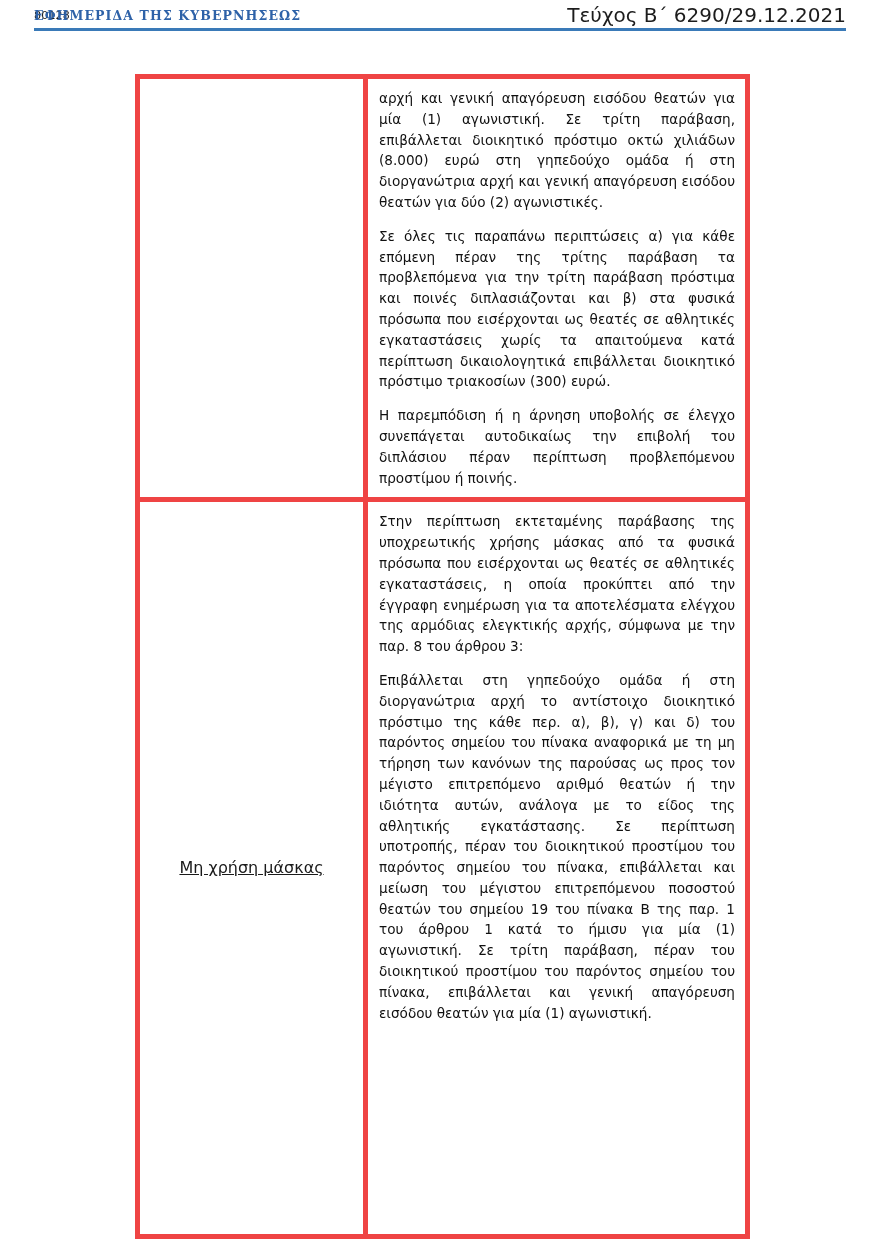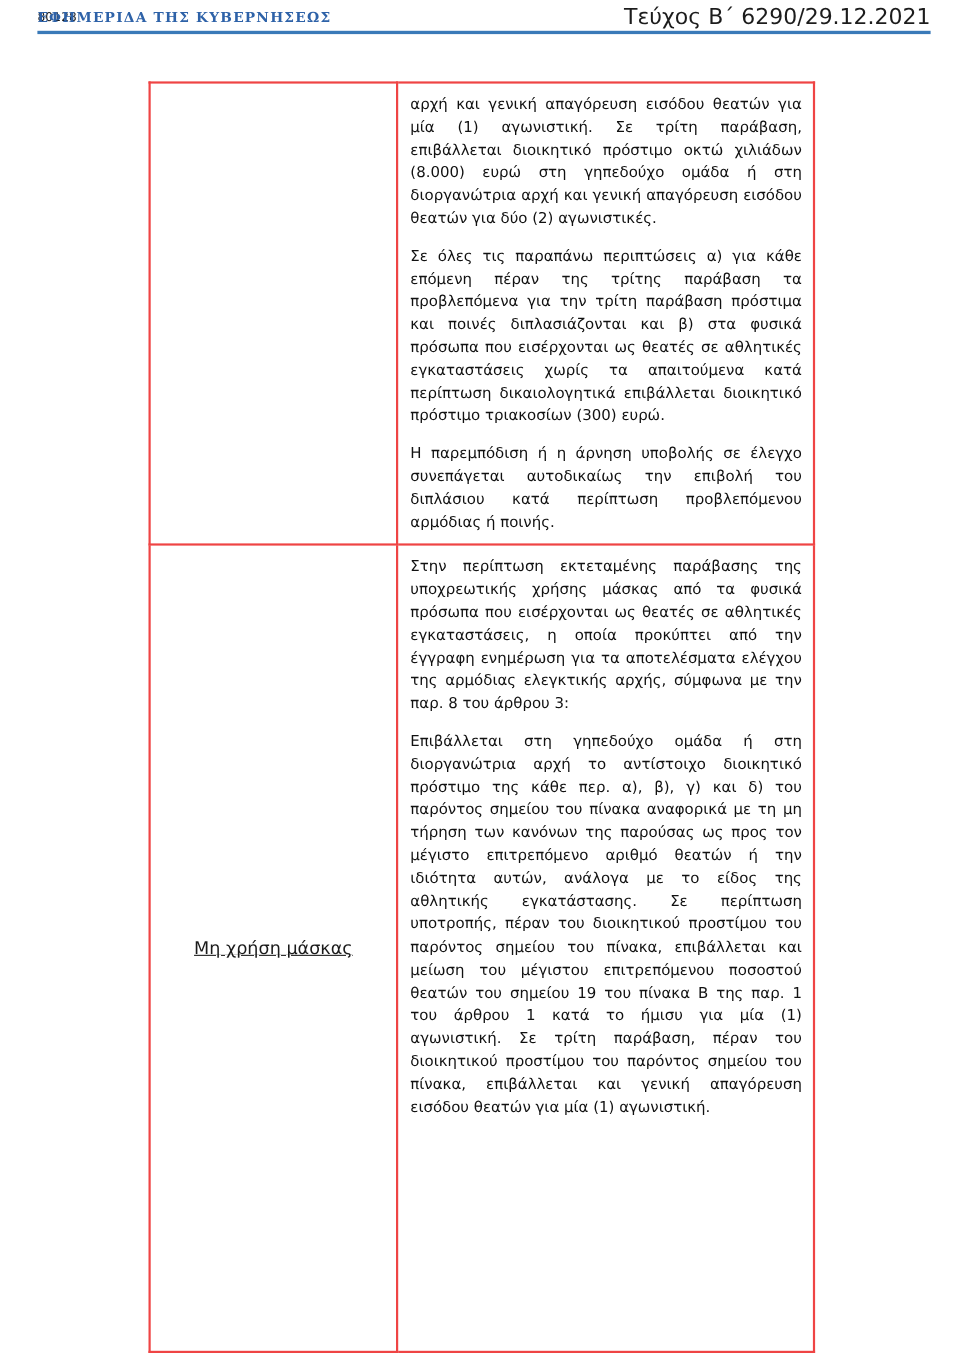--- a/index.html
+++ b/index.html
@@ -64,21 +64,21 @@
   
   .doc-table {
     position: absolute;
     left: 135px;
     top: 74px;
     width: 600px;
     border-collapse: collapse;
     table-layout: fixed;
   }
   .doc-table td {
-    border: 2px solid #ef4444;
+    border: 5px solid #ef4444;
     vertical-align: top;
     padding: 0;
   }
   .col-label {
     width: 223px;
   }
   .col-body {
     width: 377px;
   }
   .cell-label-inner {
@@ -129,21 +129,21 @@
   <table class="doc-table">
     <tbody>
       <tr class="row-1">
         <td class="col-label">
           <div class="cell-label-inner"></div>
         </td>
         <td class="col-body">
           <div class="cell-body-inner">
             <p class="para">αρχή και γενική απαγόρευση εισόδου θεατών για μία (1) αγωνιστική. Σε τρίτη παράβαση, επιβάλλεται διοικητικό πρόστιμο οκτώ χιλιάδων (8.000) ευρώ στη γηπεδούχο ομάδα ή στη διοργανώτρια αρχή και γενική απαγόρευση εισόδου θεατών για δύο (2) αγωνιστικές.</p>
             <p class="para">Σε όλες τις παραπάνω περιπτώσεις α) για κάθε επόμενη πέραν της τρίτης παράβαση τα προβλεπόμενα για την τρίτη παράβαση πρόστιμα και ποινές διπλασιάζονται και β) στα φυσικά πρόσωπα που εισέρχονται ως θεατές σε αθλητικές εγκαταστάσεις χωρίς τα απαιτούμενα κατά περίπτωση δικαιολογητικά επιβάλλεται διοικητικό πρόστιμο τριακοσίων (300) ευρώ.</p>
-            <p class="para">Η παρεμπόδιση ή η άρνηση υποβολής σε έλεγχο συνεπάγεται αυτοδικαίως την επιβολή του διπλάσιου κατά περίπτωση προβλεπόμενου αρμόδιας ή ποινής.</p>
+            <p class="para">Η παρεμπόδιση ή η άρνηση υποβολής σε έλεγχο συνεπάγεται αυτοδικαίως την επιβολή του διπλάσιου πέραν περίπτωση προβλεπόμενου προστίμου ή ποινής.</p>
           </div>
         </td>
       </tr>
       <tr class="row-2">
         <td class="col-label">
           <div class="cell-label-inner">Μη χρήση μάσκας</div>
         </td>
         <td class="col-body">
           <div class="cell-body-inner">
             <p class="para">Στην περίπτωση εκτεταμένης παράβασης της υποχρεωτικής χρήσης μάσκας από τα φυσικά πρόσωπα που εισέρχονται ως θεατές σε αθλητικές εγκαταστάσεις, η οποία προκύπτει από την έγγραφη ενημέρωση για τα αποτελέσματα ελέγχου της αρμόδιας ελεγκτικής αρχής, σύμφωνα με την παρ. 8 του άρθρου 3:</p>

